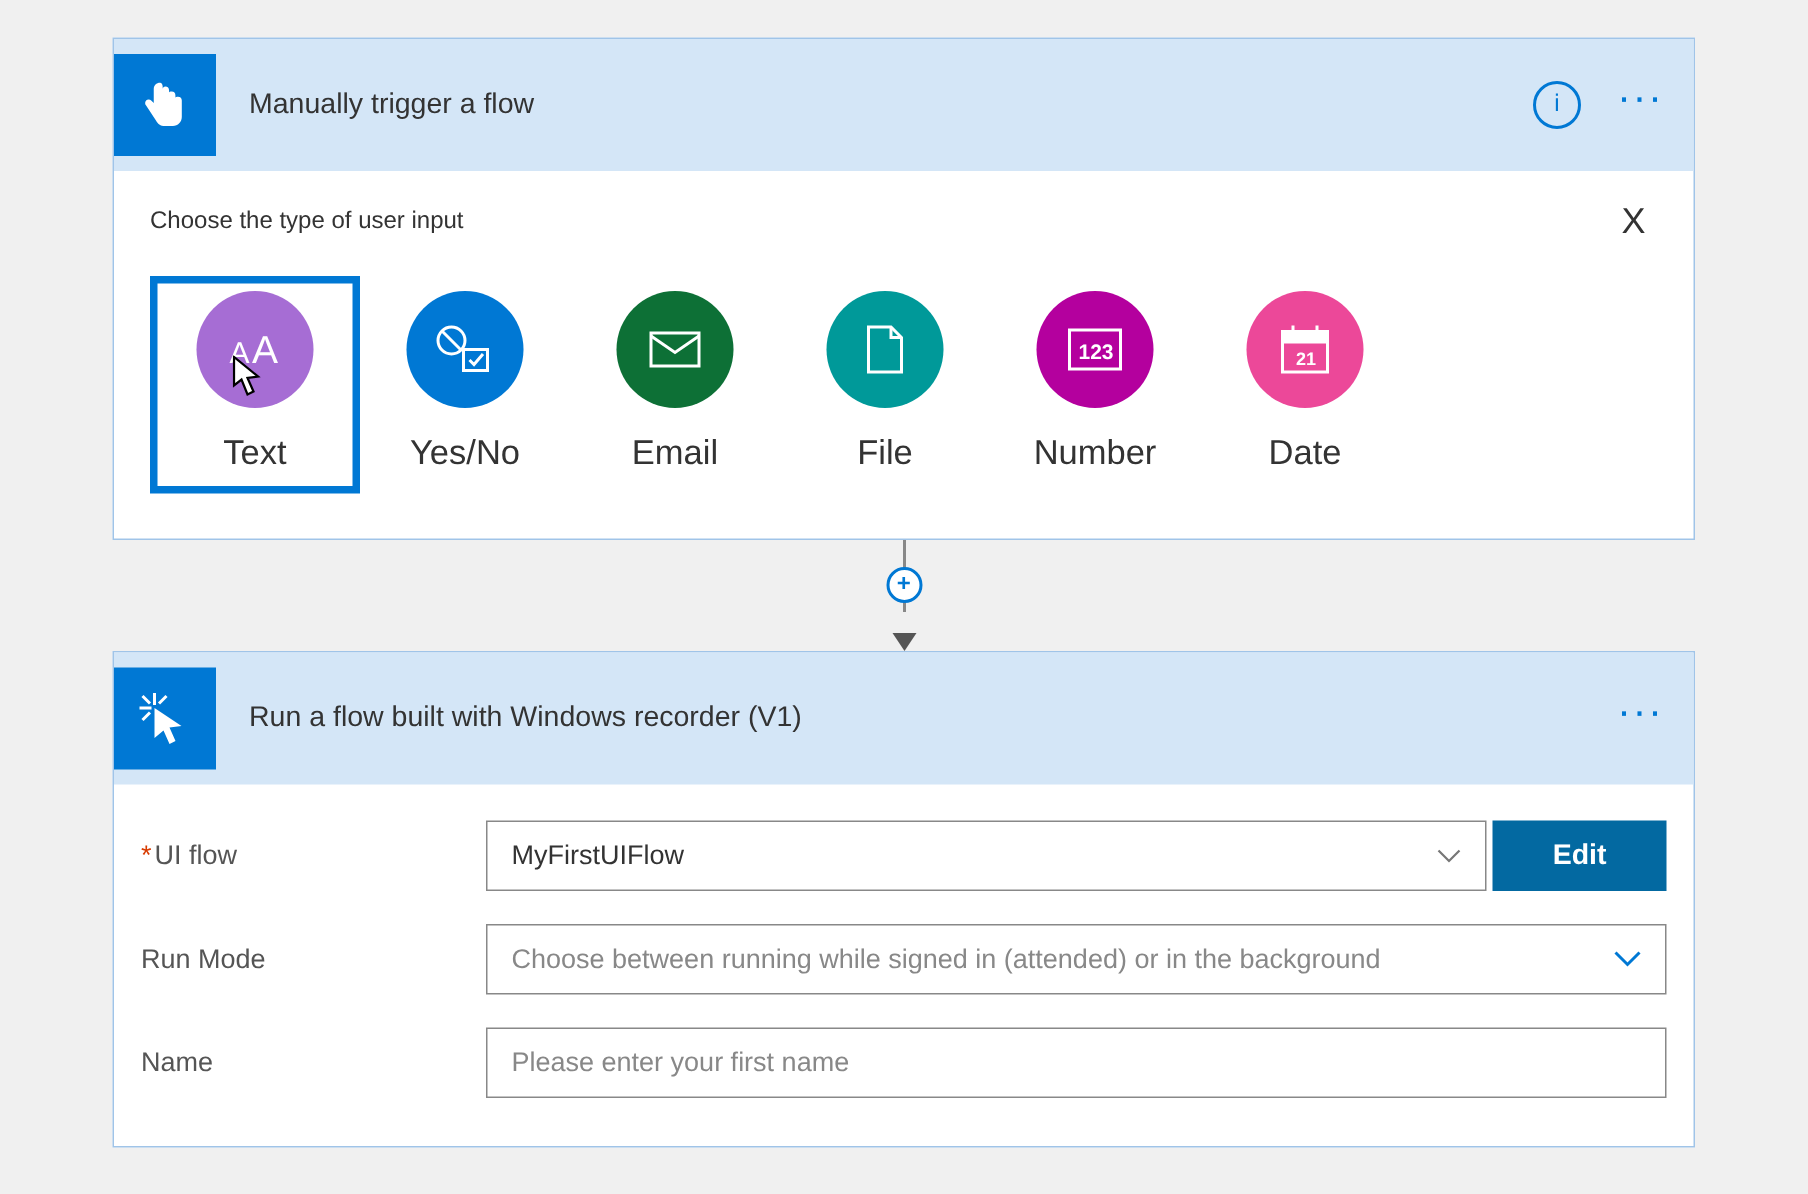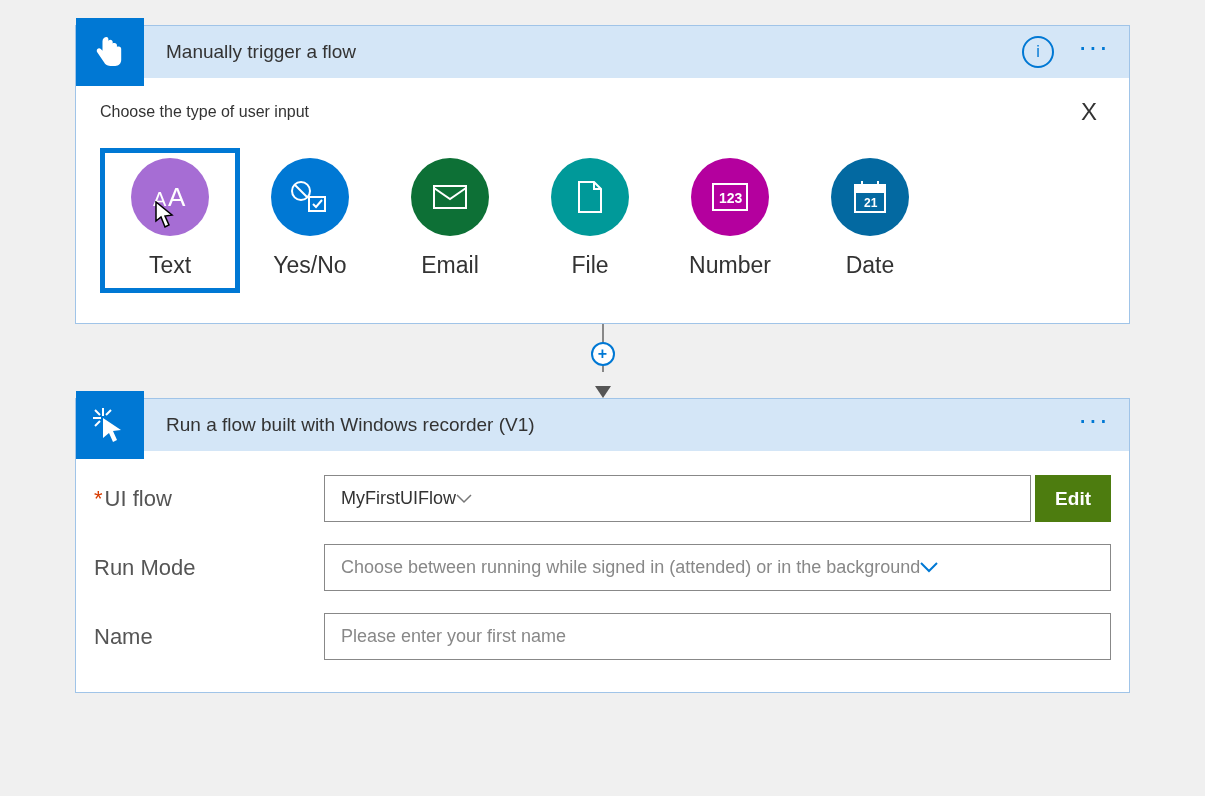--- a/index.html
+++ b/index.html
@@ -16,21 +16,21 @@
     }
     .card {
       background: white;
       border: 1px solid #a0c4e8;
       margin-bottom: 0;
     }
     .card-header {
       display: flex;
       align-items: center;
       background: #d4e6f7;
-      height: 52px;
+      height: 88px;
       padding-right: 20px;
     }
     .card-icon-box {
       width: 68px;
       height: 68px;
       background: #0078d4;
       display: flex;
       align-items: center;
       justify-content: center;
       flex-shrink: 0;
@@ -106,21 +106,21 @@
       display: flex;
       align-items: center;
       justify-content: center;
       margin-bottom: 16px;
     }
     .type-circle.purple { background: #a66dd4; }
     .type-circle.blue { background: #0078d4; }
     .type-circle.teal { background: #009999; }
     .type-circle.green { background: #0d7036; }
     .type-circle.magenta { background: #b4009e; }
-    .type-circle.indigo { background: #0369a1; }
+    .type-circle.indigo { background: #ec4899; }
     .type-label {
       font-size: 23px;
       color: #333;
     }
     .connector {
       display: flex;
       flex-direction: column;
       align-items: center;
       height: 74px;
       position: relative;
@@ -157,57 +157,58 @@
     .form-body {
       padding: 24px 18px 32px 18px;
     }
     .form-row {
       display: flex;
       align-items: center;
       margin-bottom: 22px;
     }
     .form-label {
       width: 230px;
-      font-size: 22px;
+      font-size: 18px;
       color: #555;
     }
     .required-star {
       color: #d83b01;
       margin-right: 2px;
     }
     .form-control-wrap {
       flex: 1;
       display: flex;
       gap: 4px;
     }
     .dropdown {
       flex: 1;
       border: 1px solid #888;
       padding: 12px 16px;
       font-size: 18px;
       color: #333;
       display: flex;
+      justify-content: space-between;
       align-items: center;
       background: white;
       cursor: pointer;
     }
     .dropdown.placeholder {
       color: #888;
     }
     .chevron {
       color: #555;
     }
     .chevron.blue {
       color: #0078d4;
     }
     .edit-btn {
-      background: #4d7c0f;
+      background: #0369a1;
       color: white;
       border: none;
-      padding: 0 20px;
+      padding: 0 40px;
       font-size: 19px;
       font-weight: 600;
       cursor: pointer;
     }
     .text-input {
       flex: 1;
       border: 1px solid #888;
       padding: 12px 16px;
       font-size: 18px;
       color: #be185d;

